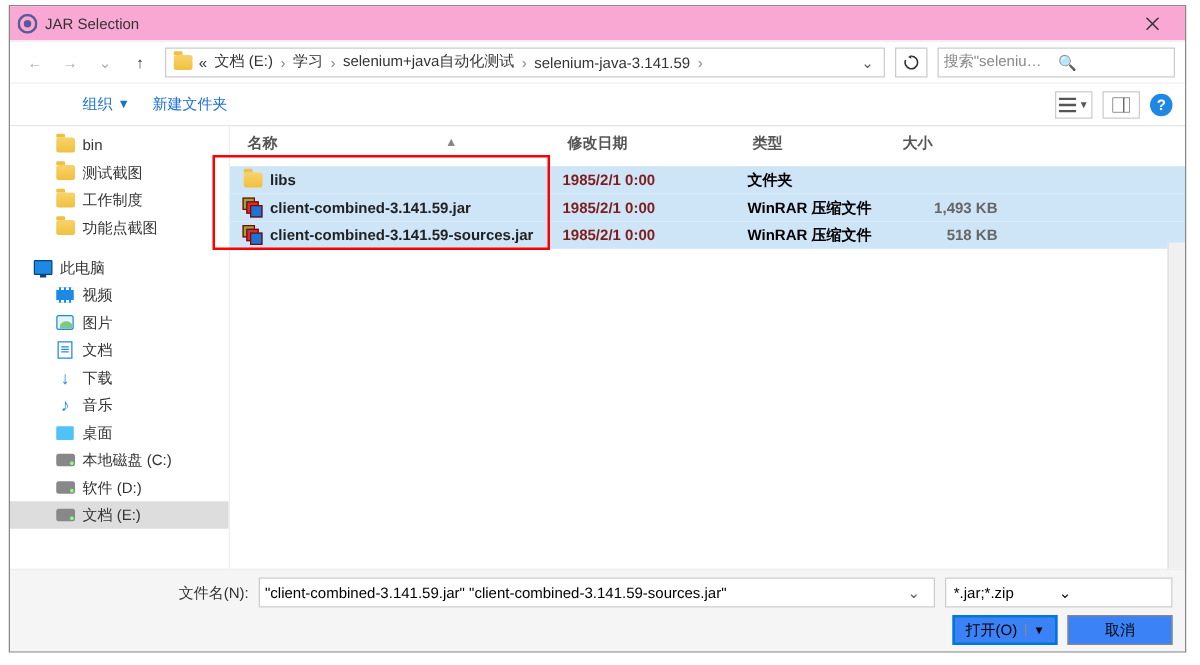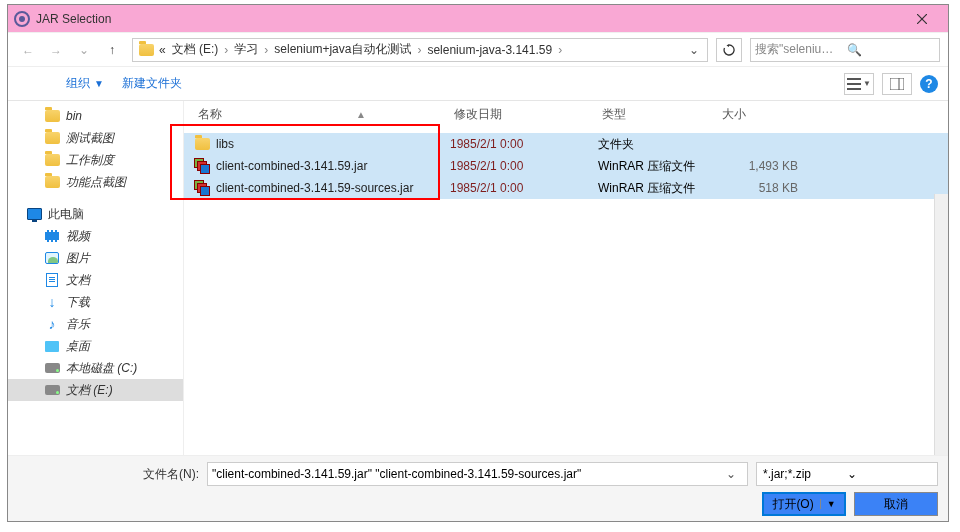--- a/index.html
+++ b/index.html
@@ -22,21 +22,21 @@
   .searchbox span { flex: 1; white-space: nowrap; overflow: hidden; text-overflow: ellipsis; }
   .toolbar { height: 34px; display: flex; align-items: center; padding: 0 10px; gap: 16px; border-bottom: 1px solid #e5e5e5; background: #fff; }
   .toolbar .left { display: flex; gap: 18px; color: #1a6fd6; margin-left: 48px; }
   .toolbar .tool-item { display: flex; align-items: center; gap: 4px; cursor: pointer; color: #1a6fd6; }
   .toolbar .right { margin-left: auto; display: flex; gap: 8px; align-items: center; }
   .block-btn { width: 30px; height: 22px; border: 1px solid #ccc; display: flex; align-items: center; justify-content: center; color: #555; }
   .help-circle { width: 18px; height: 18px; border-radius: 50%; background: #1e88e5; color: #fff; display: flex; align-items: center; justify-content: center; font-weight: bold; font-size: 12px; }
   .body { flex: 1; display: flex; overflow: hidden; }
   .sidebar { width: 176px; background: #fff; border-right: 1px solid #eee; padding-top: 4px; overflow: hidden; }
   .sb-item { height: 22px; display: flex; align-items: center; padding-left: 18px; gap: 6px; color: #333; cursor: pointer; }
-  .sb-item.indent2 { padding-left: 36px; font-style: italic; }
+  .sb-item.indent2 { padding-left: 36px; }
   .sb-item.sel { background: #ddd; }
   .sb-spacer { height: 10px; }
   .ico { width: 16px; height: 16px; display: inline-flex; align-items: center; justify-content: center; }
   .ico-folder { background: linear-gradient(#f8d36b 0%, #f0c040 100%); border-radius: 2px; width: 15px; height: 12px; position: relative; }
   .ico-folder::before { content: ""; position: absolute; top: -3px; left: 0; width: 7px; height: 3px; background: #f0c040; border-radius: 1px 1px 0 0; }
   .ico-pc { width: 15px; height: 12px; border: 1px solid #0a4480; background: #1e88e5; border-radius: 1px; position: relative; }
   .ico-pc::after { content: ""; position: absolute; bottom: -3px; left: 4px; width: 5px; height: 2px; background: #0a4480; }
   .ico-drive { width: 15px; height: 10px; background: #888; border-radius: 2px; position: relative; }
   .ico-drive::after { content: ""; position: absolute; bottom: 1px; right: 1px; width: 3px; height: 3px; background: #8f8; border-radius: 50%; }
   .ico-video { background: #1e88e5; width: 14px; height: 12px; border-radius: 2px; position: relative; }
@@ -45,21 +45,21 @@
   .ico-pic { width: 14px; height: 12px; background: #e1f5fe; border: 1px solid #1e88e5; border-radius: 2px; position: relative; overflow: hidden; }
   .ico-pic::after { content: ""; position: absolute; bottom: -2px; left: 2px; width: 10px; height: 8px; background: #81c784; border-radius: 50% 50% 0 0; }
   .ico-doc { width: 12px; height: 14px; background: #fff; border: 1px solid #1e88e5; position: relative; }
   .ico-doc::after { content: ""; position: absolute; top: 3px; left: 2px; width: 6px; height: 1px; background: #1e88e5; box-shadow: 0 2px 0 #1e88e5, 0 4px 0 #1e88e5; }
   .ico-down { color: #1e88e5; font-size: 14px; font-weight: bold; }
   .ico-music { color: #1e88e5; font-size: 14px; }
   .ico-desktop { width: 14px; height: 11px; background: #4fc3f7; border-radius: 1px; }
   .rar-multi { position: relative; width: 16px; height: 16px; }
   .rar-multi .s { position: absolute; width: 10px; height: 10px; background: linear-gradient(135deg,#d32f2f,#ff6b6b); border:1px solid #800; }
   .rar-multi .s1 { top:0; left:0; background:#7cb342; } .rar-multi .s2 { top:3px; left:3px; background:#d32f2f;} .rar-multi .s3 { top:6px;left:6px;background:#1976d2;}
-  .main { flex: 1; display: flex; flex-direction: column; position: relative; }
+  .main { flex: 1; display: flex; flex-direction: column; position: relative; font-weight: bold; }
   .col-headers { height: 26px; display: flex; align-items: center; color: #555; padding-left: 10px; }
   .col-headers .col { padding: 0 4px; }
   .col-name { width: 256px; display:flex; align-items:center; gap:8px;}
   .col-date { width: 148px; }
   .col-type { width: 120px; }
   .col-size { width: 80px; text-align: left; }
   .sort-arrow { font-size: 10px; color: #888; margin-left: auto; margin-right: 80px;}
   .rows { flex: 1; overflow: auto; padding-top: 6px; position: relative; }
   .row { height: 22px; display: flex; align-items: center; padding-left: 10px; }
   .row.sel { background: #cde5f7; }
@@ -226,20 +226,26 @@
             <span class="ico-desktop"></span>
           </span>
           <span>桌面</span>
         </div>
       <div class="sb-item indent2">
           <span class="ico">
             <span class="ico-drive"></span>
           </span>
           <span>本地磁盘 (C:)</span>
         </div>
+      <div class="sb-item indent2">
+          <span class="ico">
+            <span class="ico-drive"></span>
+          </span>
+          <span>软件 (D:)</span>
+        </div>
       <div class="sb-item indent2 sel">
           <span class="ico">
             <span class="ico-drive"></span>
           </span>
           <span>文档 (E:)</span>
         </div>
     </div>
 
     <div class="main">
       <div class="col-headers">

